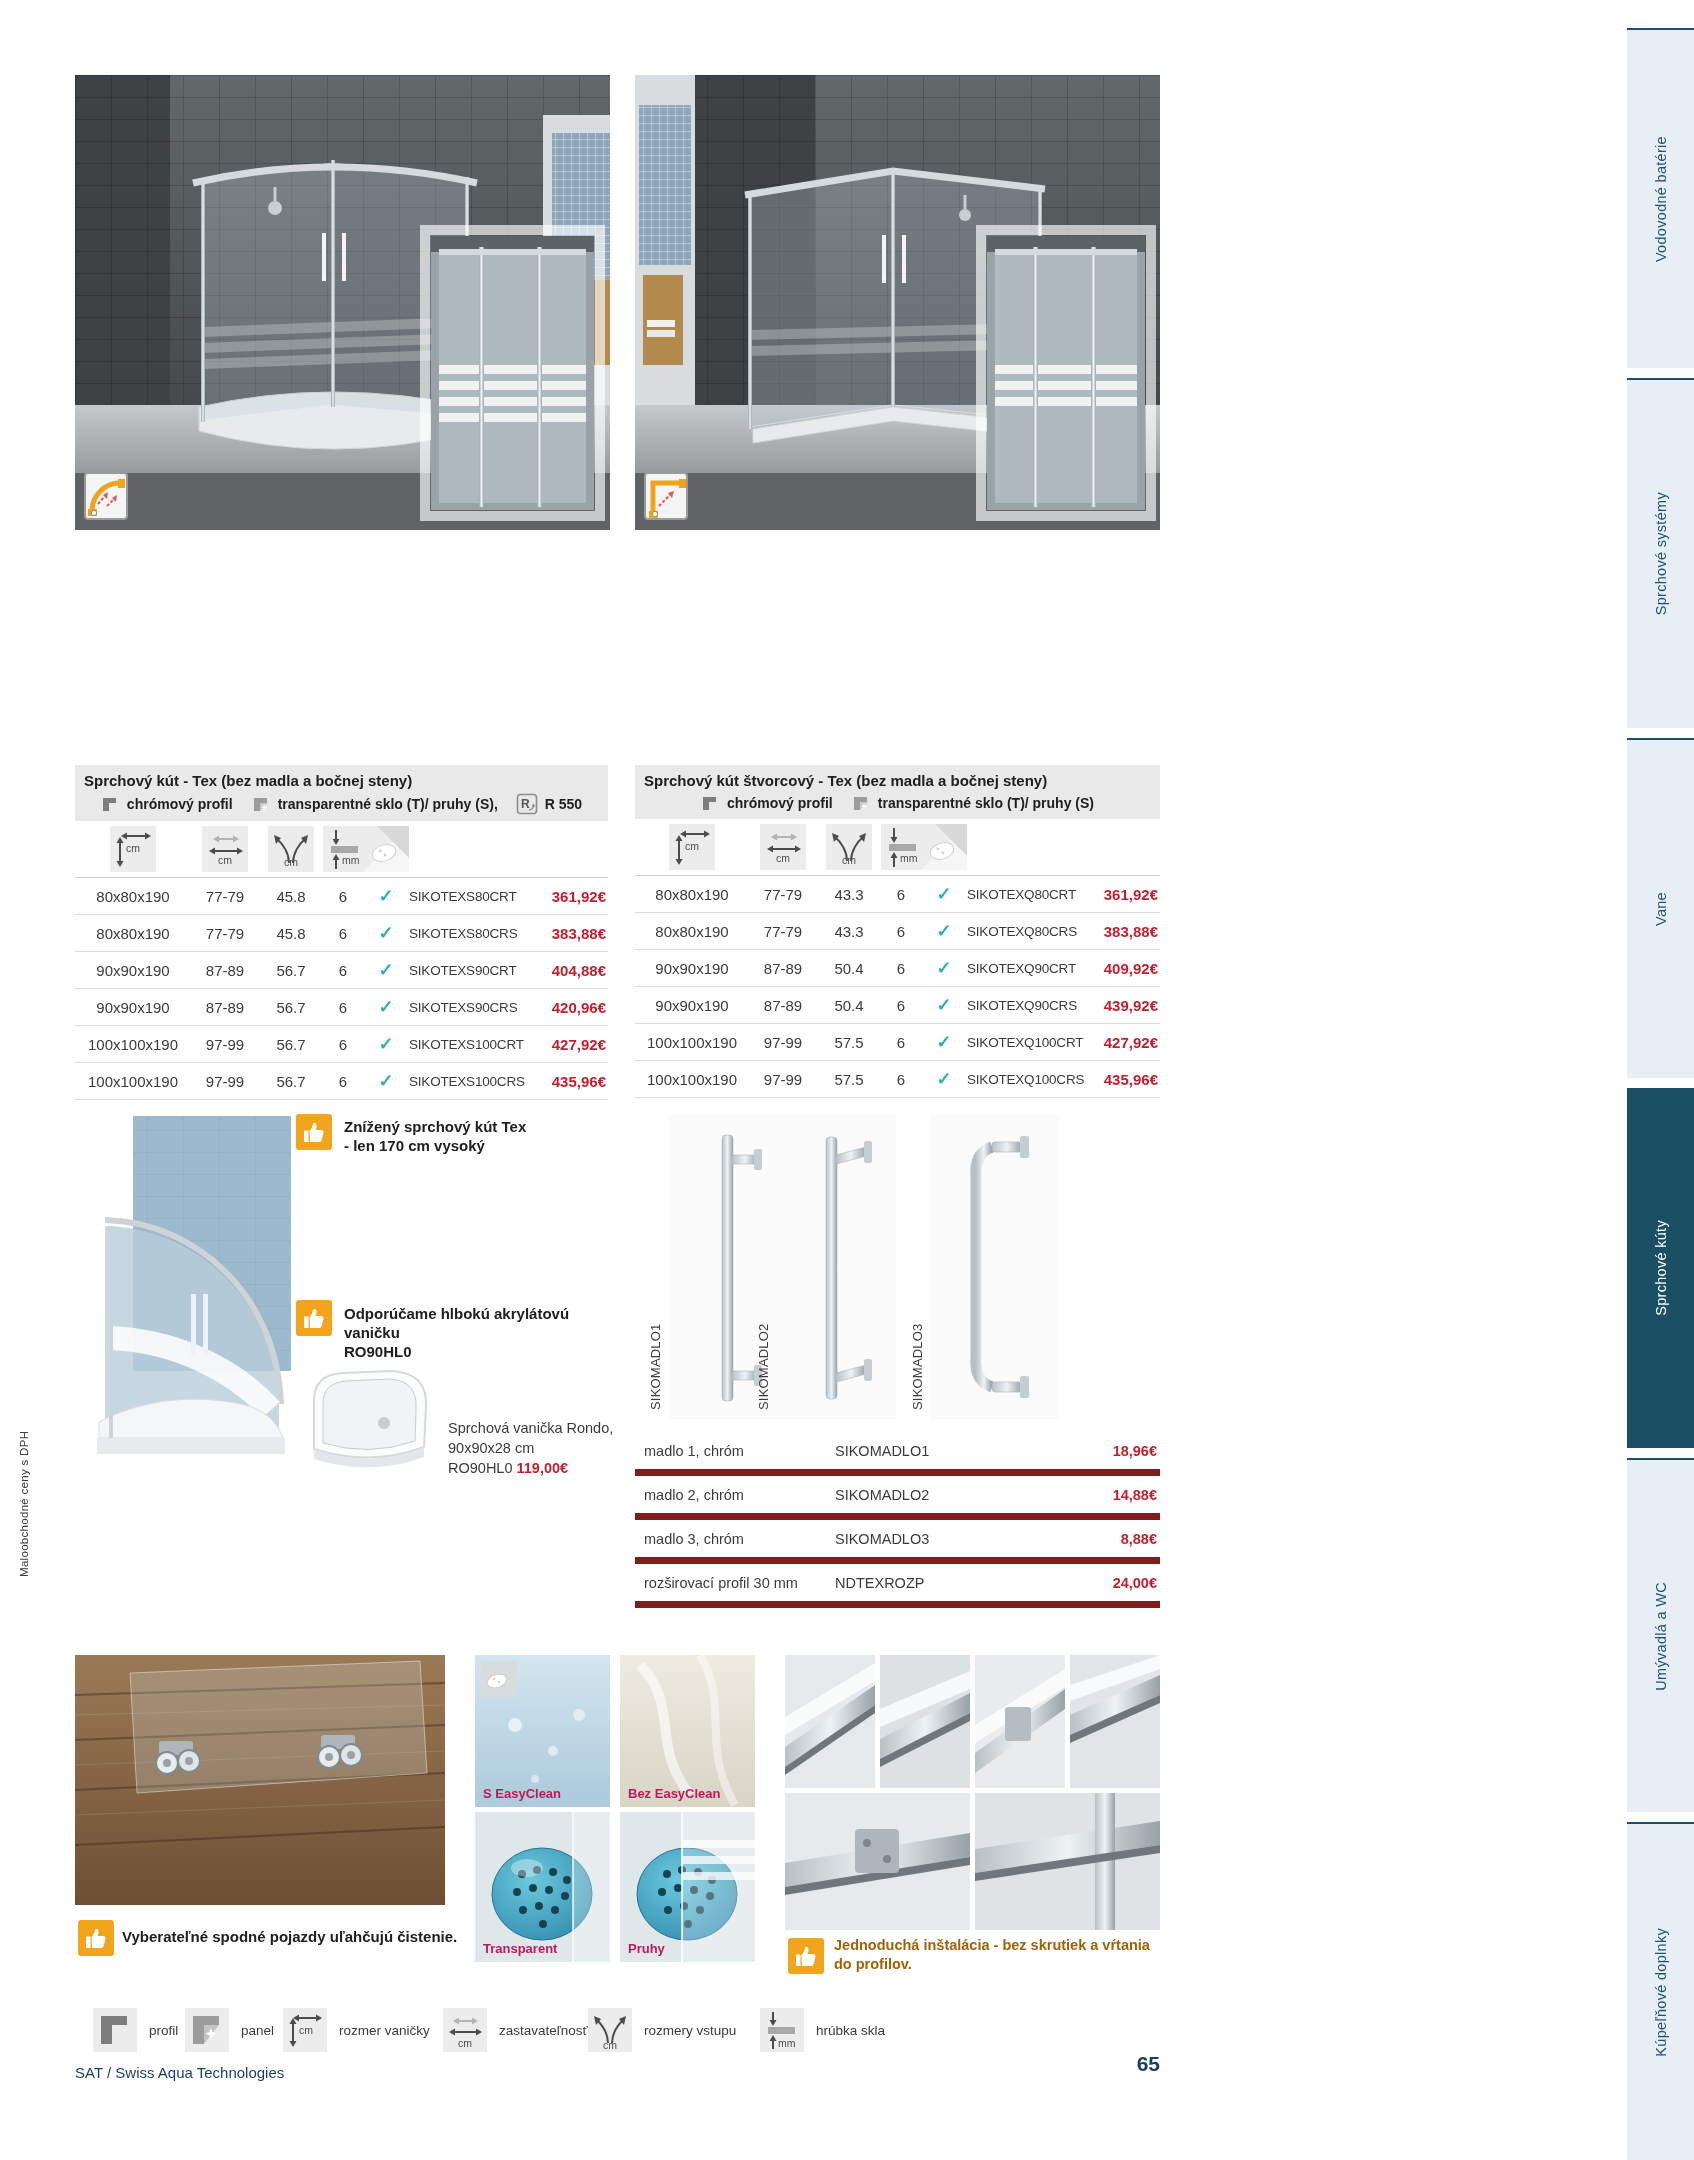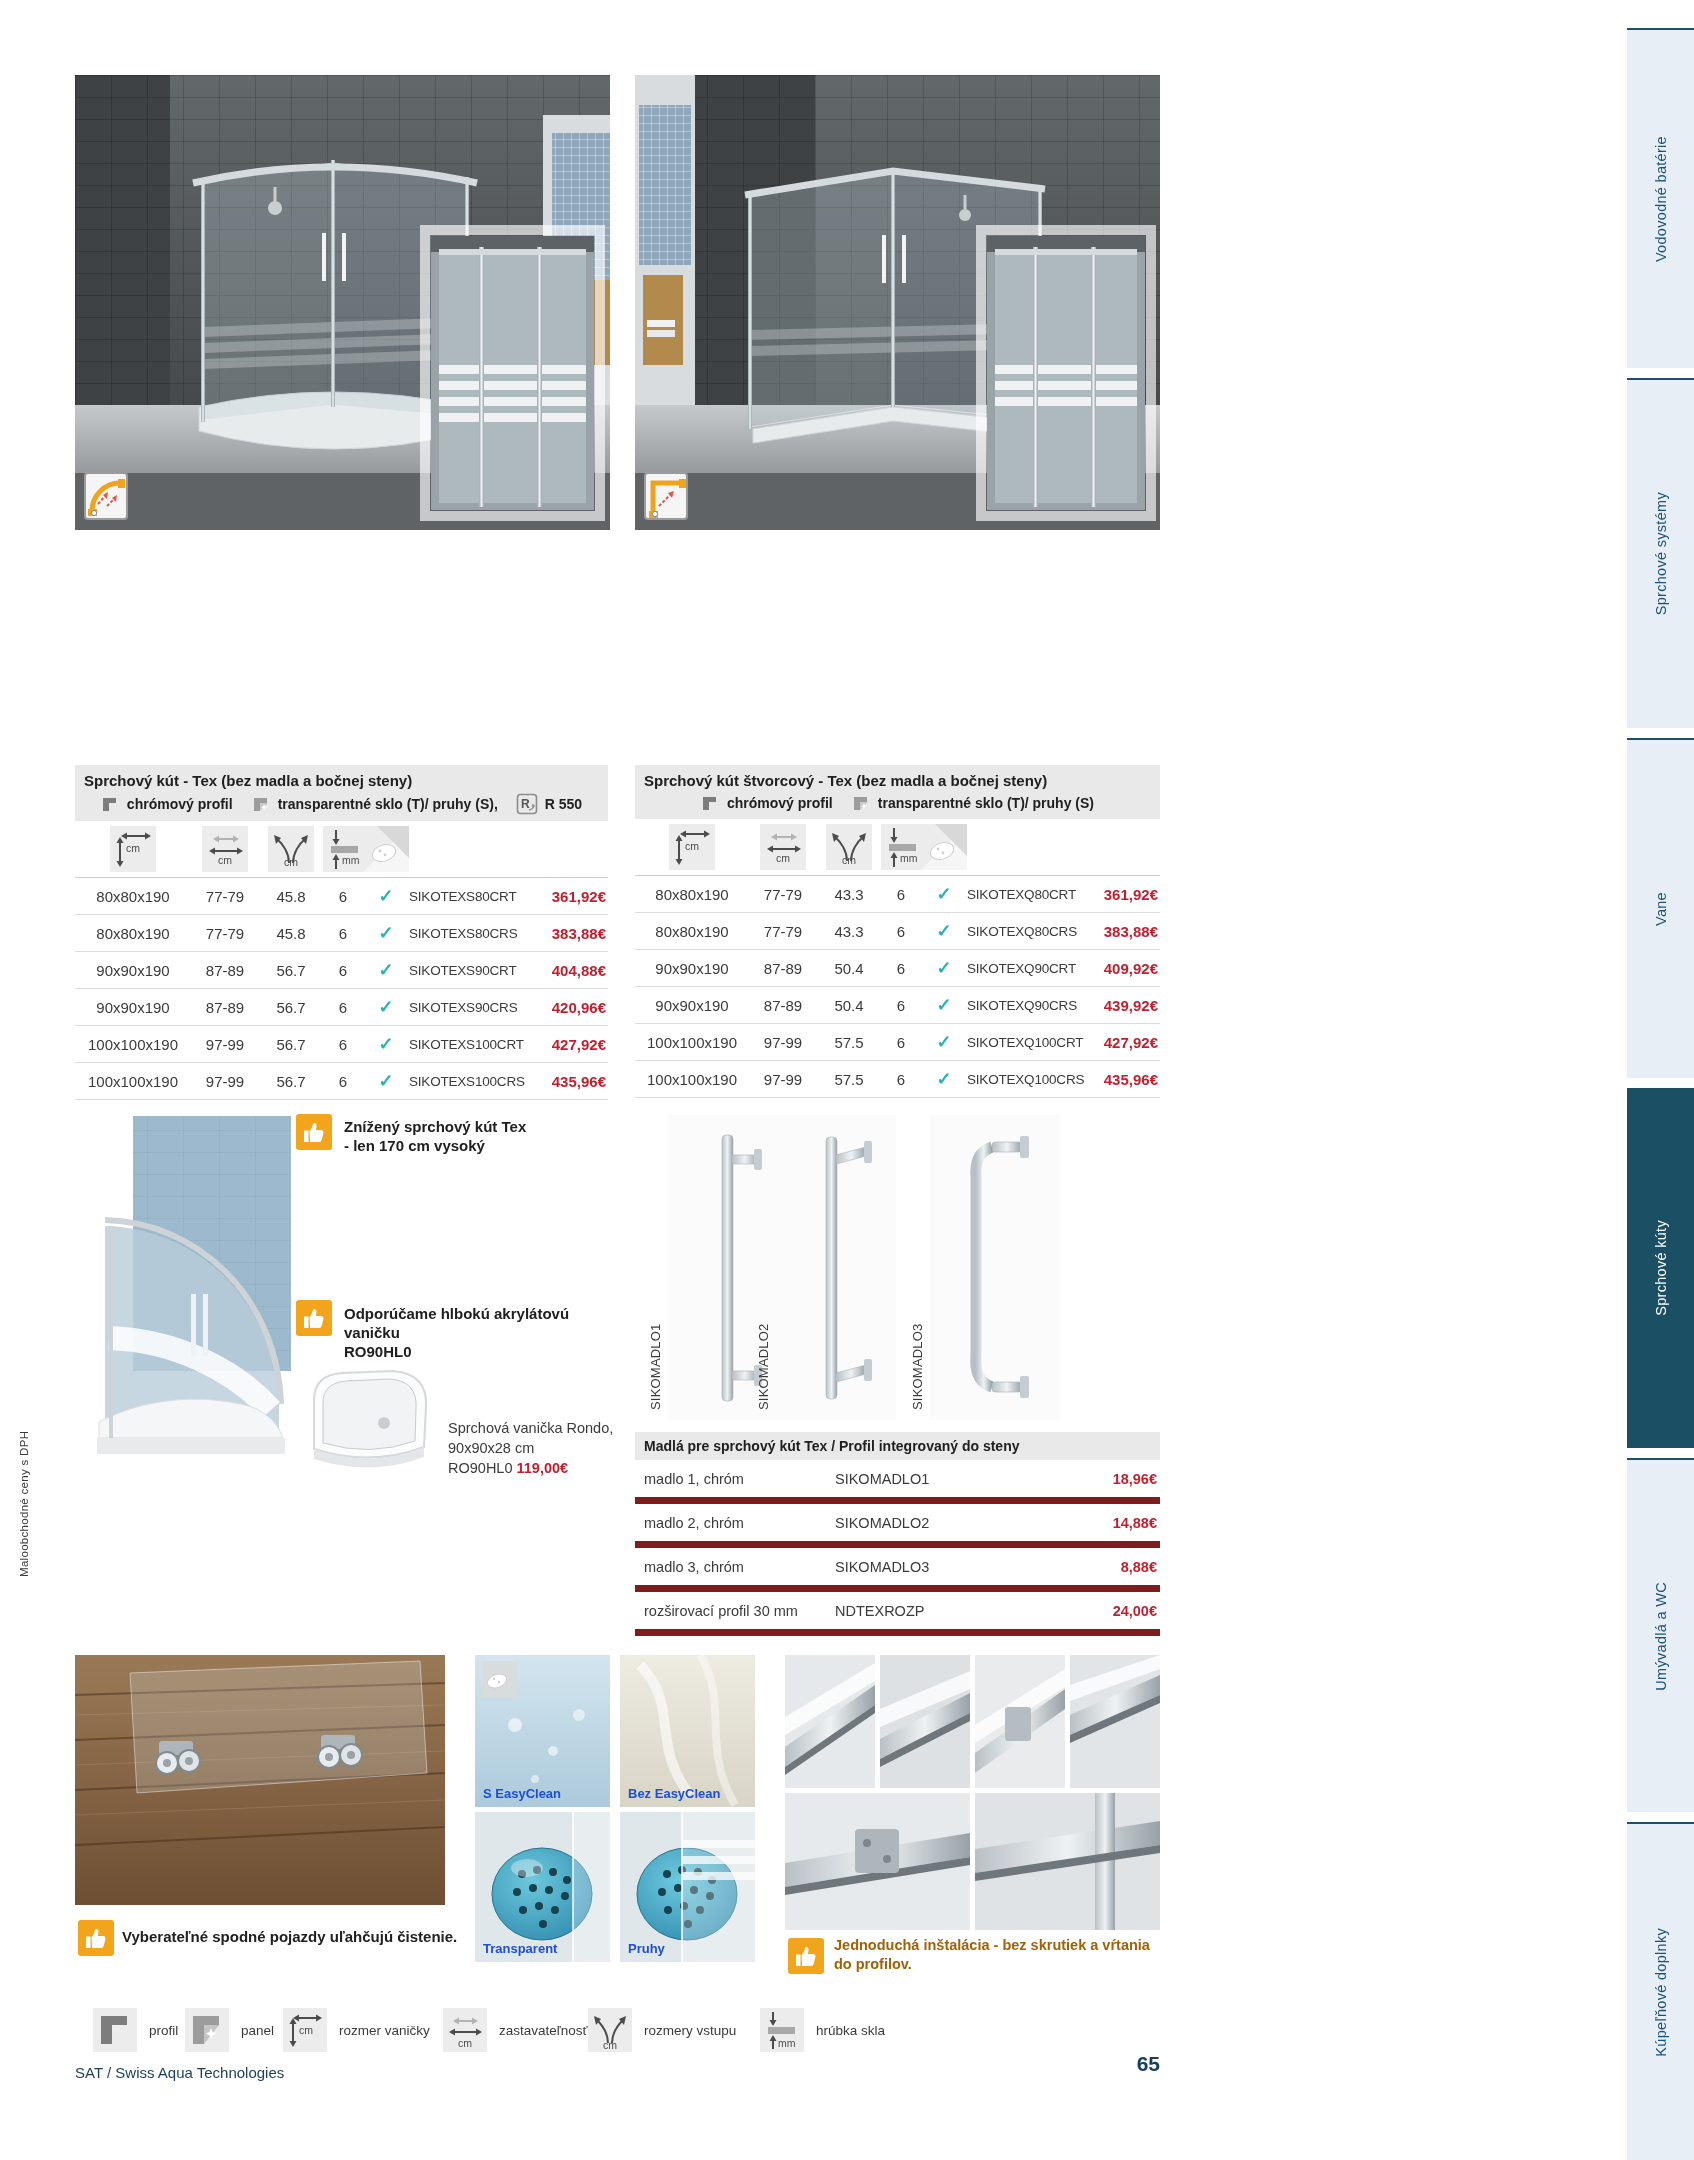--- a/index.html
+++ b/index.html
@@ -47,21 +47,21 @@
   .mtable .price{text-align:right;font-weight:bold;color:#c11f2e;padding-right:3px;}
 
   
   .thumb{width:36px;height:36px;}
   .promo-h{font-size:15px;font-weight:bold;color:#202020;line-height:19px;}
   .promo-p{font-size:14.5px;color:#3b3b3b;line-height:20px;}
   .red{color:#c11f2e;font-weight:bold;}
   .vlabel{writing-mode:vertical-rl;transform:rotate(180deg);font-size:13px;color:#3b3b3b;letter-spacing:.2px;}
 
   
-  .feat-label{font-size:13px;font-weight:bold;color:#1d4ed8;}
+  .feat-label{font-size:13px;font-weight:bold;color:#be185d;}
   .leg-item{display:flex;align-items:center;gap:12px;}
   .leg-item .lab{font-size:13.5px;color:#3b3b3b;white-space:nowrap;}
   .licon{width:44px;height:44px;background:#ececec;position:relative;display:inline-block;}
 </style>
 </head>
 <body>
 
 <div id="canvas">
 
 
@@ -570,21 +570,20 @@
     <svg width="130" height="305">
       <path d="M62 32 q-18 6 -16 30 l0 180 q-2 24 16 30" stroke="url(#ch2)" stroke-width="11" fill="none"></path>
       <rect x="62" y="27" width="30" height="10" rx="3" fill="url(#ch2)" stroke="#aab2b8" stroke-width=".6"></rect>
       <rect x="62" y="267" width="30" height="10" rx="3" fill="url(#ch2)" stroke="#aab2b8" stroke-width=".6"></rect>
       <rect x="90" y="21" width="9" height="22" rx="2" fill="#c6cdd2"></rect>
         <rect x="90" y="261" width="9" height="22" rx="2" fill="#c6cdd2"></rect>
     </svg>
   </div>
 
   <div class="abs" style="left:635px;top:1432px;width:525px;">
-    <div class="mhead">Madlá pre sprchový kút Tex / Profil integrovaný do steny</div>
     <table class="mtable">
       <colgroup>
           <col style="width:200px">
           <col style="width:190px">
           <col style="width:135px">
         </colgroup>
       <tbody>
 
           <tr>
             <td class="name">madlo 1, chróm</td>

